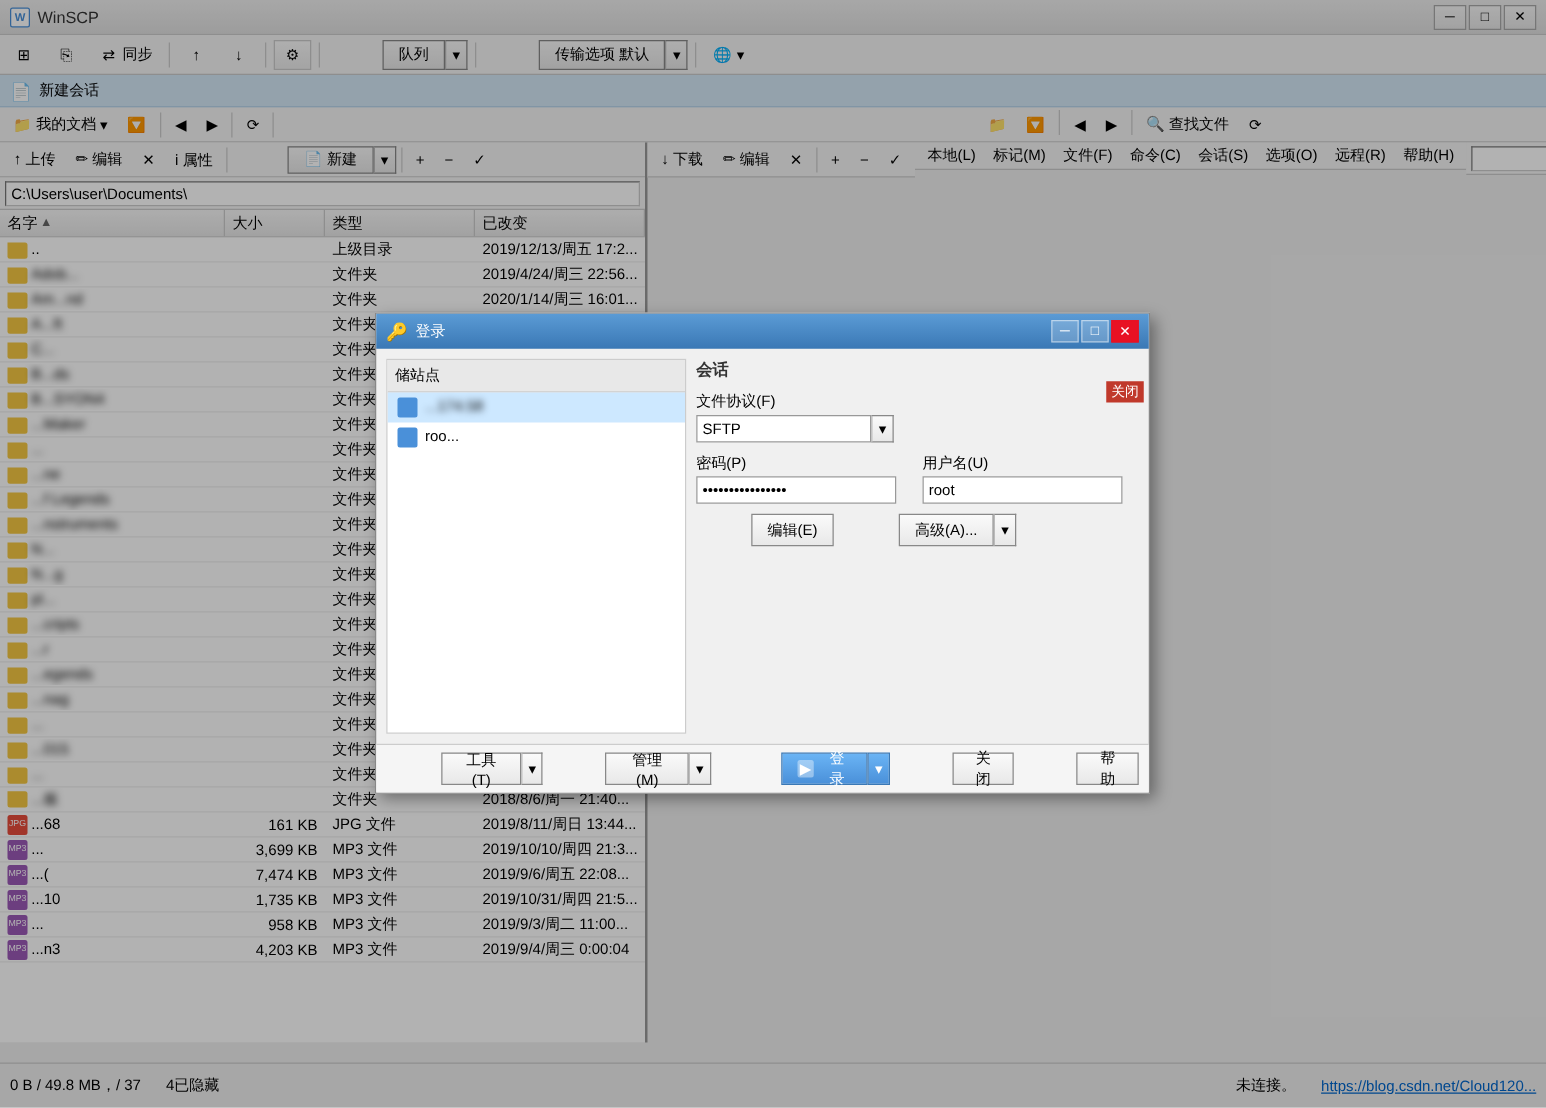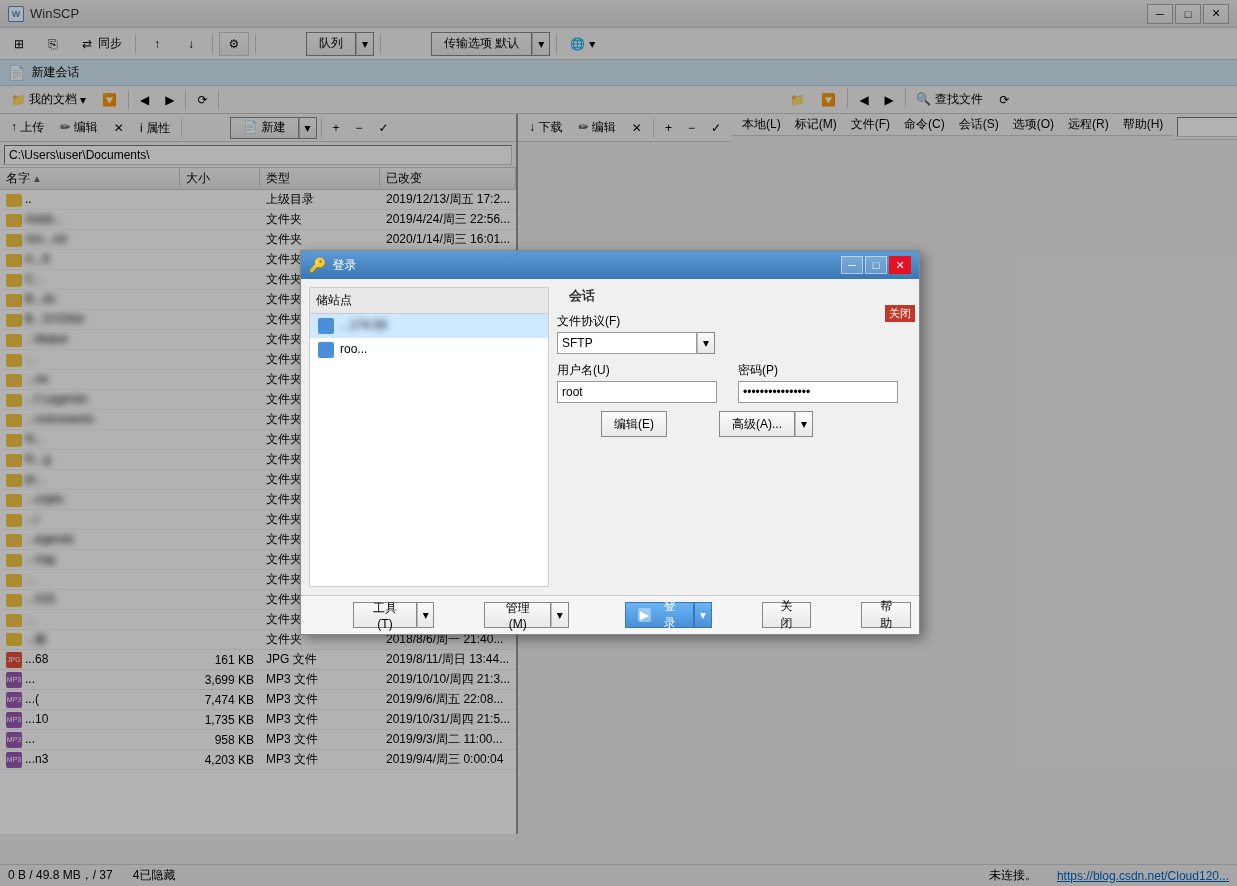--- a/index.html
+++ b/index.html
@@ -137,21 +137,21 @@
     .right-file-list { flex: 1; overflow: hidden; display: flex; flex-direction: column; }
 
     
     .status-bar {
       background: #f0f0f0;
       border-top: 1px solid #ccc;
       padding: 2px 8px;
       display: flex;
       align-items: center;
       gap: 20px;
-      height: 22px;
+      height: 36px;
       font-size: 11px;
       position: absolute;
       bottom: 0;
       left: 0;
       right: 0;
     }
 
     
     .modal-overlay {
       position: absolute;
@@ -197,21 +197,21 @@
     .modal-sidebar-item {
       padding: 4px 8px;
       cursor: pointer;
       display: flex;
       gap: 6px;
       font-size: 12px;
     }
     .modal-sidebar-item.selected { background: #cde8ff; }
 
     .modal-form { flex: 1; }
-    .form-section-title { font-size: 13px; font-weight: bold; margin-bottom: 8px; color: #333; margin-left: 12px; }
+    .form-section-title { font-size: 13px; font-weight: bold; margin-bottom: 8px; color: #333; }
     .form-row { margin-bottom: 8px; display: flex; flex-direction: column; gap: 2px; }
     .form-row label { font-size: 12px; }
     .form-input {
       border: 1px solid #999;
       padding: 2px 4px;
       font-size: 12px;
       background: white;
       height: 22px;
     }
     .form-row-inline { display: flex; gap: 8px; }
@@ -747,26 +747,26 @@
           <label>文件协议(F)</label>
           <div class="btn-with-arrow">
             <input class="form-input" style="width: 140px;" type="text" value="SFTP">
             <button class="btn-arrow">▾</button>
           </div>
         </div>
 
 
         <div class="form-row-user-pass">
           <div class="form-group" style="flex:1;">
+            <label>密码(P)</label>
+            <input class="form-input" style="width: 160px;" type="password" value="1234567890123456">
+          </div>
+          <div class="form-group" style="flex:1;">
             <label>用户名(U)</label>
             <input class="form-input" style="width: 160px;" type="text" value="root">
-          </div>
-          <div class="form-group" style="flex:1;">
-            <label>密码(P)</label>
-            <input class="form-input" style="width: 160px;" type="password" value="1234567890123456">
           </div>
         </div>
 
         <div style="display:flex; gap:8px;">
           <button class="btn">编辑(E)</button>
           <div class="btn-with-arrow">
             <button class="btn">高级(A)...</button>
             <button class="btn-arrow">▾</button>
           </div>
         </div>

